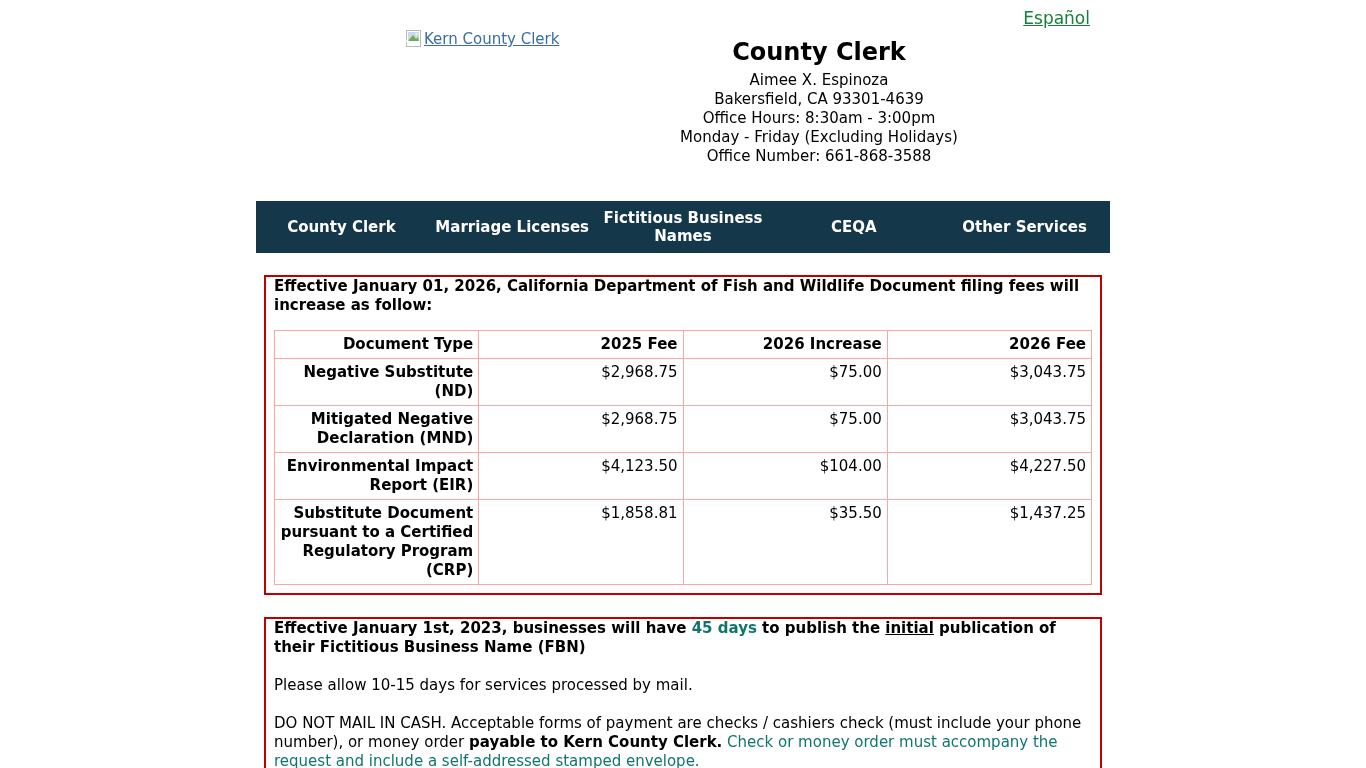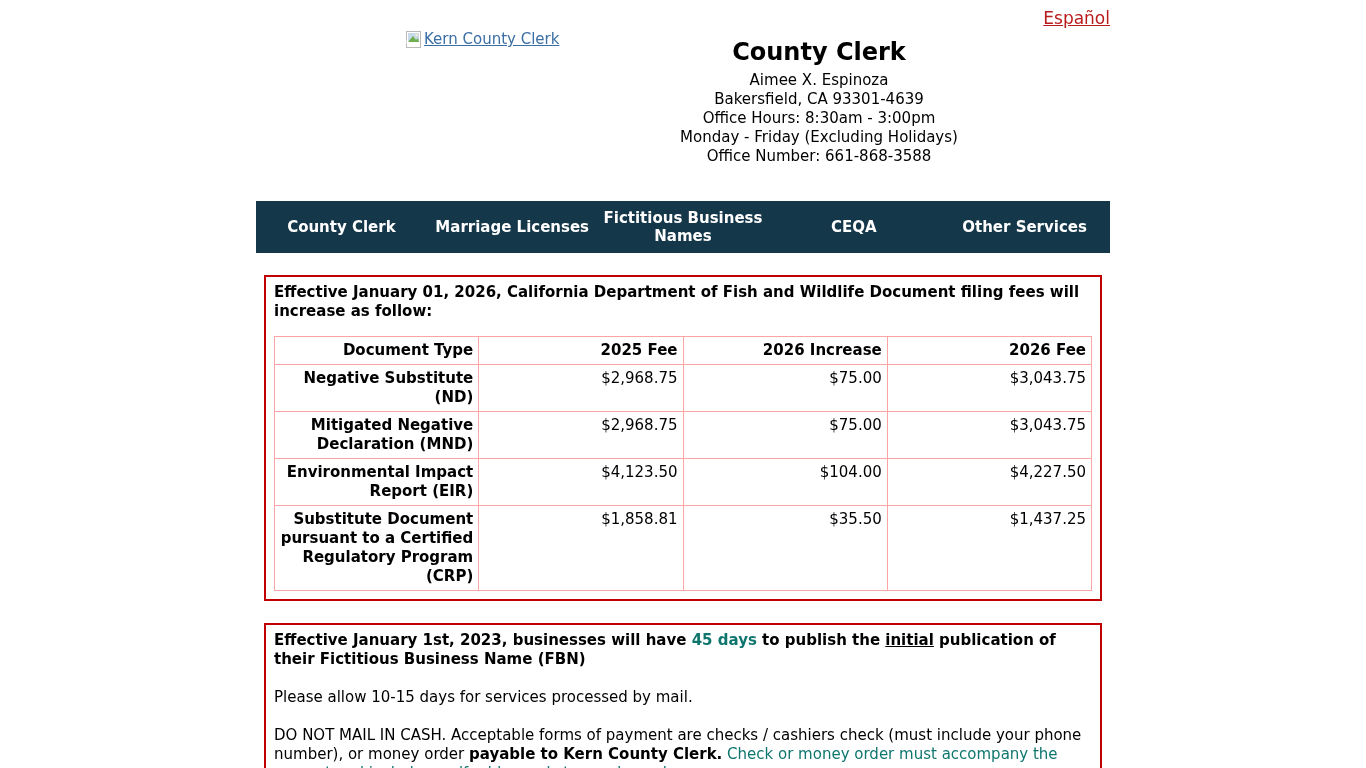--- a/index.html
+++ b/index.html
@@ -4,27 +4,27 @@
 <style>
   * { box-sizing: border-box; }
   html, body { margin: 0; padding: 0; background: #fff; }
   body { font-family: "DejaVu Sans", "Liberation Sans", sans-serif; color: #000; }
   .page { width: 1366px; height: 768px; position: relative; overflow: hidden; background: #fff; margin: 0 auto; }
   .content { width: 854px; margin: 0 auto; position: relative; }
 
   
   .header-area { height: 201px; position: relative; }
   .espanol-link {
-    position: absolute; top: 8px; right: 0;
-    color: #b91c1c; font-size: 17px; text-decoration: underline; cursor: pointer;
+    position: absolute; top: 8px; right: 20px;
+    color: #15803d; font-size: 17px; text-decoration: underline; cursor: pointer;
   }
   .logo-link {
     position: absolute; top: 30px; left: 149px;
     color: #3a6ea5; font-size: 15px; text-decoration: underline; cursor: pointer;
-    display: inline-flex; align-items: flex-end; gap: 2px; white-space: nowrap;
+    display: inline-flex; align-items: flex-start; gap: 2px; white-space: nowrap;
   }
   .broken-img { width: 17px; height: 17px; display: inline-block; vertical-align: middle; }
   .header-info {
     position: absolute; top: 38px; left: 563px; transform: translateX(-50%);
     text-align: center; white-space: nowrap;
   }
   .header-title { font-size: 24px; font-weight: bold; line-height: 28px; margin: 0 0 5px 0; }
   .header-line { font-size: 15px; line-height: 19px; }
 
   
@@ -33,21 +33,21 @@
   }
   .nav-item {
     flex: 1 1 0; text-align: center; color: #ffffff; font-weight: bold;
     font-size: 15px; text-decoration: none; cursor: pointer;
   }
 
   
   .notice {
     margin: 22px 8px 0 8px;
     border: 2px solid #c00000;
-    padding: 6px 8px 5px 8px;
+    padding: 0 8px 5px 8px;
     font-size: 15px; line-height: 19px;
   }
   .notice-heading { font-weight: bold; }
 
   table.fee-table { border-collapse: collapse; width: 100%; margin: 15px 0 3px 0; }
   .fee-table th, .fee-table td {
     border: 1px solid #fca5a5; padding: 4px 5px; font-size: 15px; line-height: 19px;
     text-align: right; vertical-align: top; width: 25%;
   }
   .fee-table th { font-weight: bold; }

